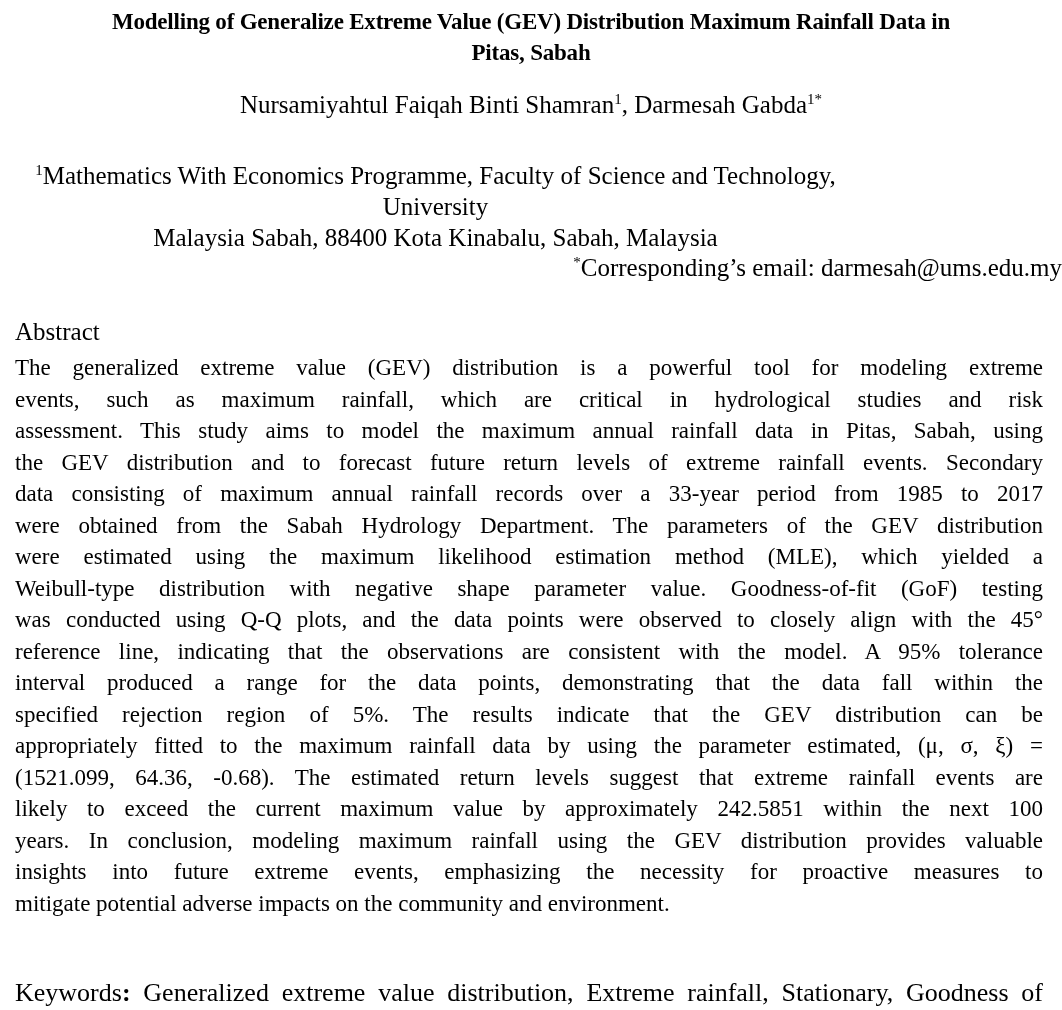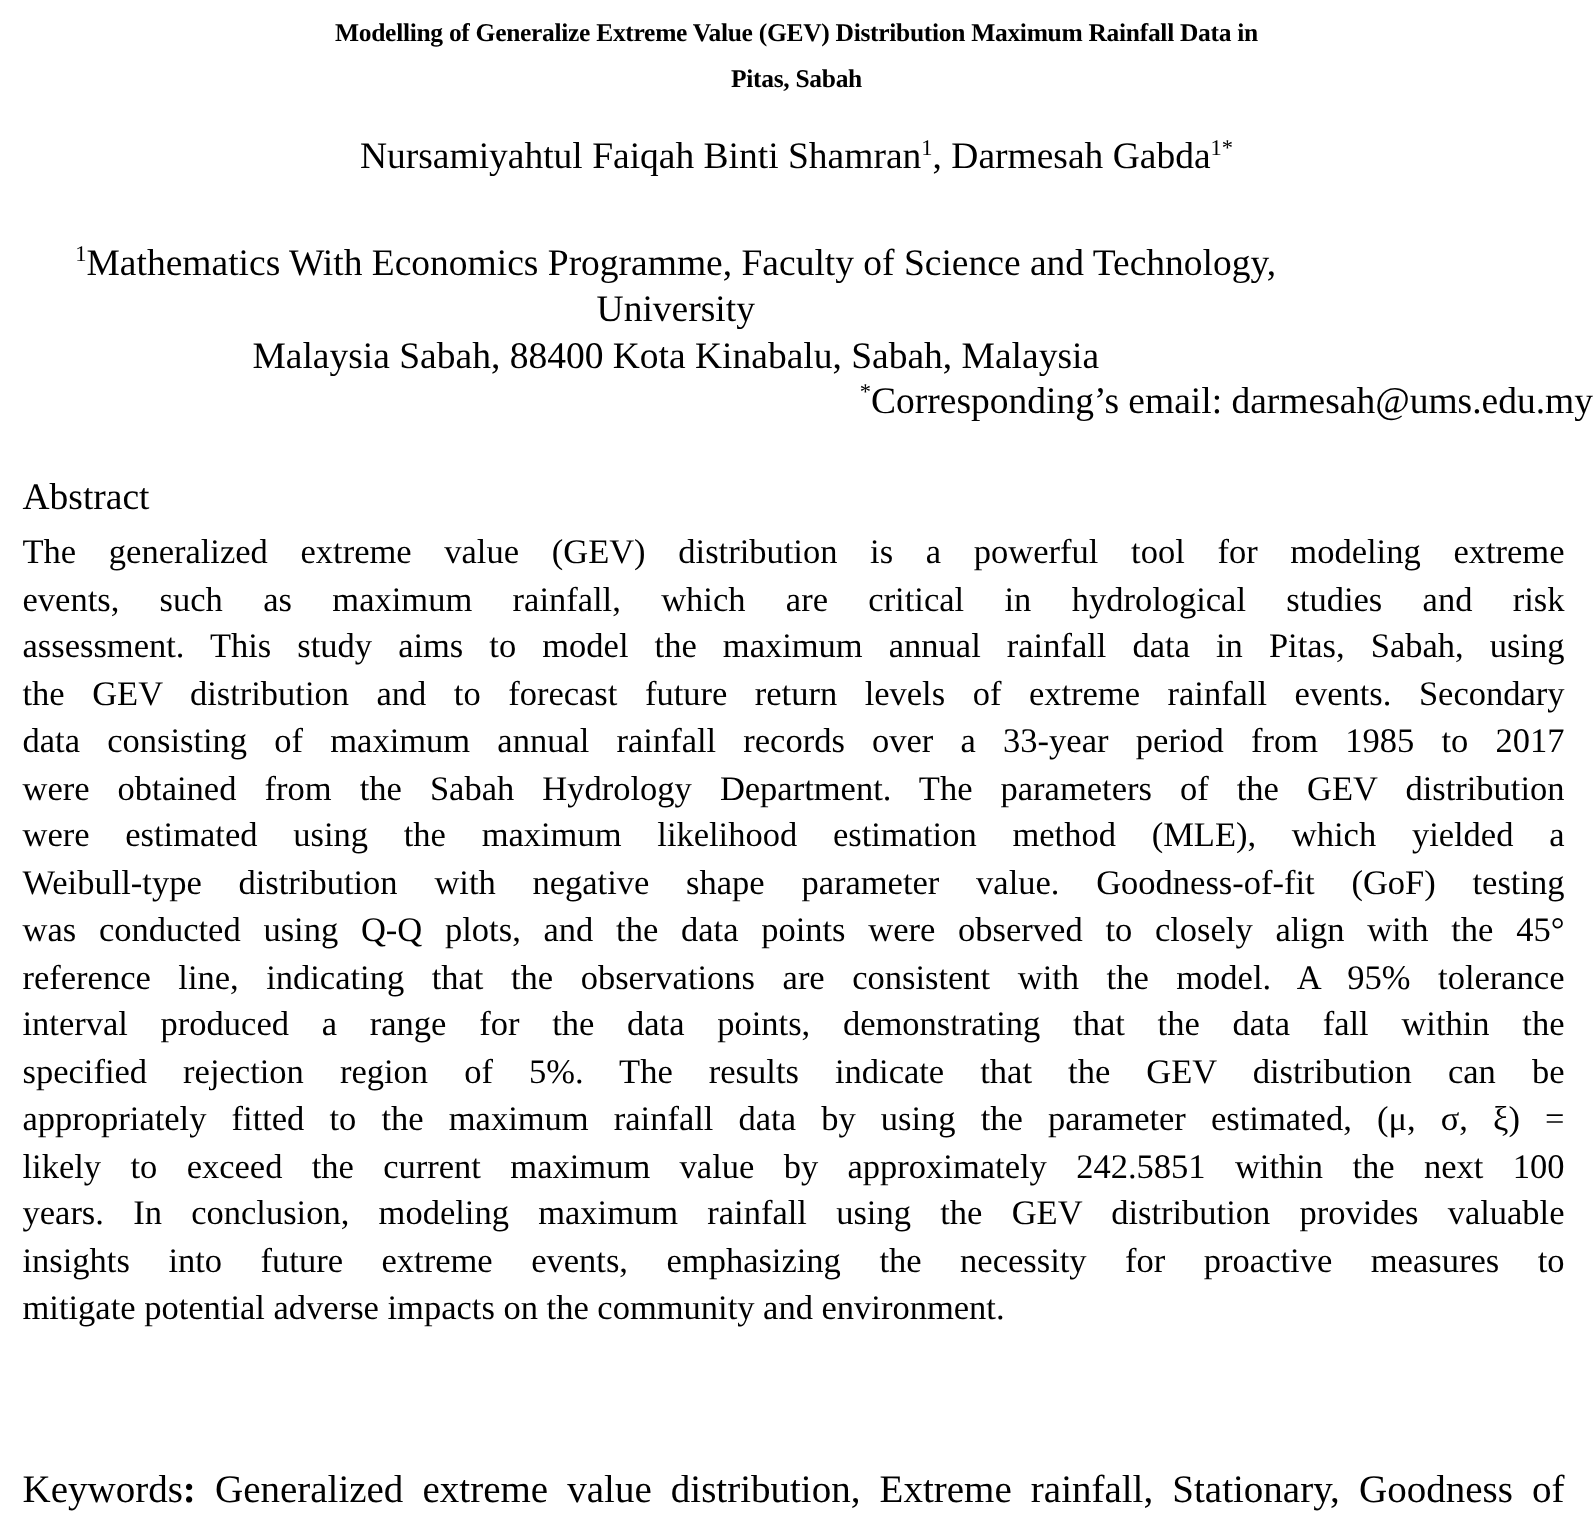--- a/index.html
+++ b/index.html
@@ -15,36 +15,36 @@
       font-family: "Liberation Serif", "DejaVu Serif", serif;
       color: #000000;
     }
     .title {
       position: absolute;
       left: 10px;
       width: 1042px;
       top: 6px;
       text-align: center;
       font-weight: bold;
-      font-size: 17px;
+      font-size: 23px;
       line-height: 31px;
       letter-spacing: -0.2px;
     }
     .authors {
       position: absolute;
       left: 0;
       width: 1062px;
       top: 89px;
       text-align: center;
       font-size: 25px;
       line-height: 31px;
     }
     .affiliation {
       position: absolute;
-      left: 16px;
+      left: 1px;
       width: 869px;
       top: 160px;
       text-align: center;
       font-size: 25px;
       line-height: 31px;
     }
     .email {
       position: absolute;
       left: 0;
       width: 1062px;
@@ -134,20 +134,21 @@
   <span class="line">the GEV distribution and to forecast future return levels of extreme rainfall events. Secondary</span>
   <span class="line">data consisting of maximum annual rainfall records over a 33-year period from 1985 to 2017</span>
   <span class="line">were obtained from the Sabah Hydrology Department. The parameters of the GEV distribution</span>
   <span class="line">were estimated using the maximum likelihood estimation method (MLE), which yielded a</span>
   <span class="line">Weibull-type distribution with negative shape parameter value. Goodness-of-fit (GoF) testing</span>
   <span class="line">was conducted using Q-Q plots, and the data points were observed to closely align with the 45°</span>
   <span class="line">reference line, indicating that the observations are consistent with the model. A 95% tolerance</span>
   <span class="line">interval produced a range for the data points, demonstrating that the data fall within the</span>
   <span class="line">specified rejection region of 5%. The results indicate that the GEV distribution can be</span>
   <span class="line">appropriately fitted to the maximum rainfall data by using the parameter estimated, (μ, σ, ξ) =</span>
+  <span class="line">(1521.099, 64.36, -0.68). The estimated return levels suggest that extreme rainfall events are</span>
   <span class="line">likely to exceed the current maximum value by approximately 242.5851 within the next 100</span>
   <span class="line">years. In conclusion, modeling maximum rainfall using the GEV distribution provides valuable</span>
   <span class="line">insights into future extreme events, emphasizing the necessity for proactive measures to</span>
   <span class="line last">mitigate potential adverse impacts on the community and environment.</span>
 </div>
 
 <div class="keywords">
   <span class="line"><span>Keywords</span><b>:</b><span> Generalized extreme value distribution, Extreme rainfall, Stationary, Goodness of</span></span>
   <span class="line last">fitness test, Weibull distribution</span>
 </div>

